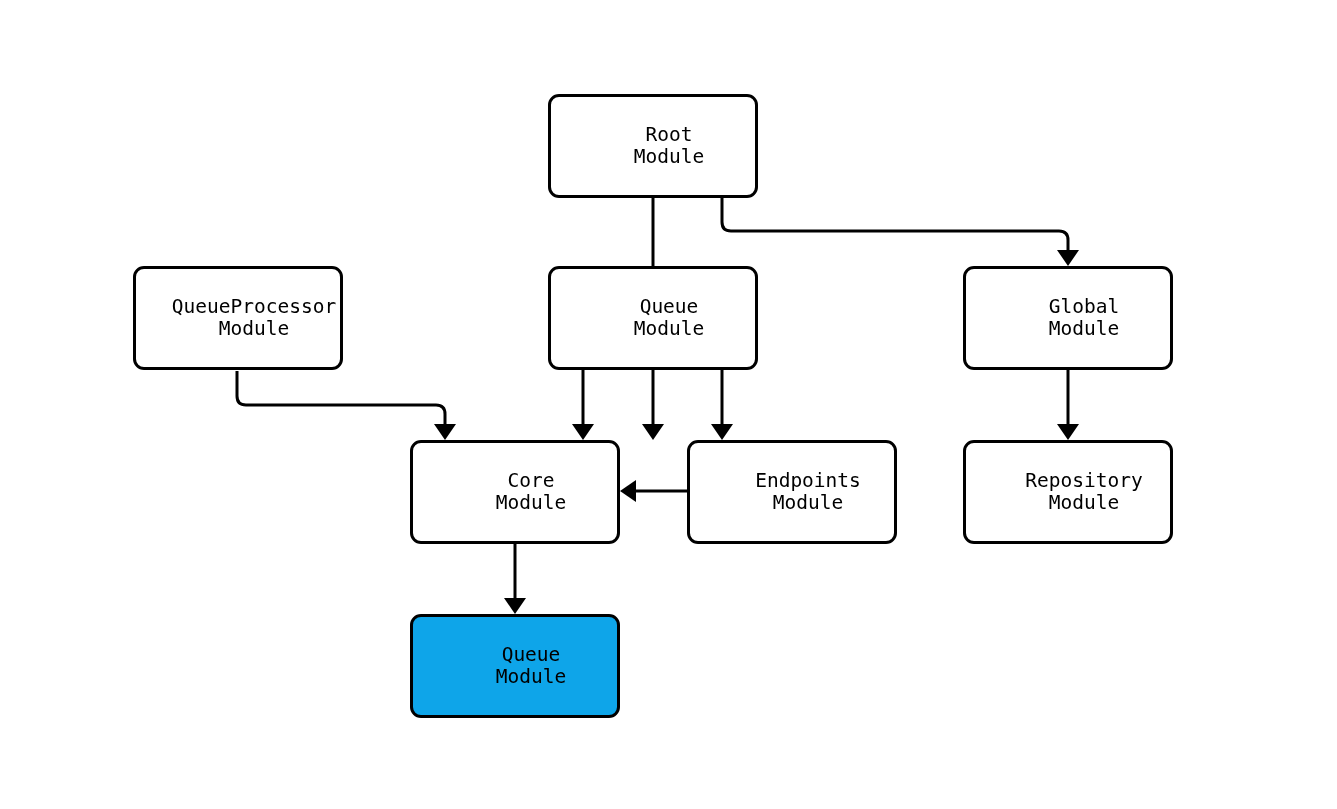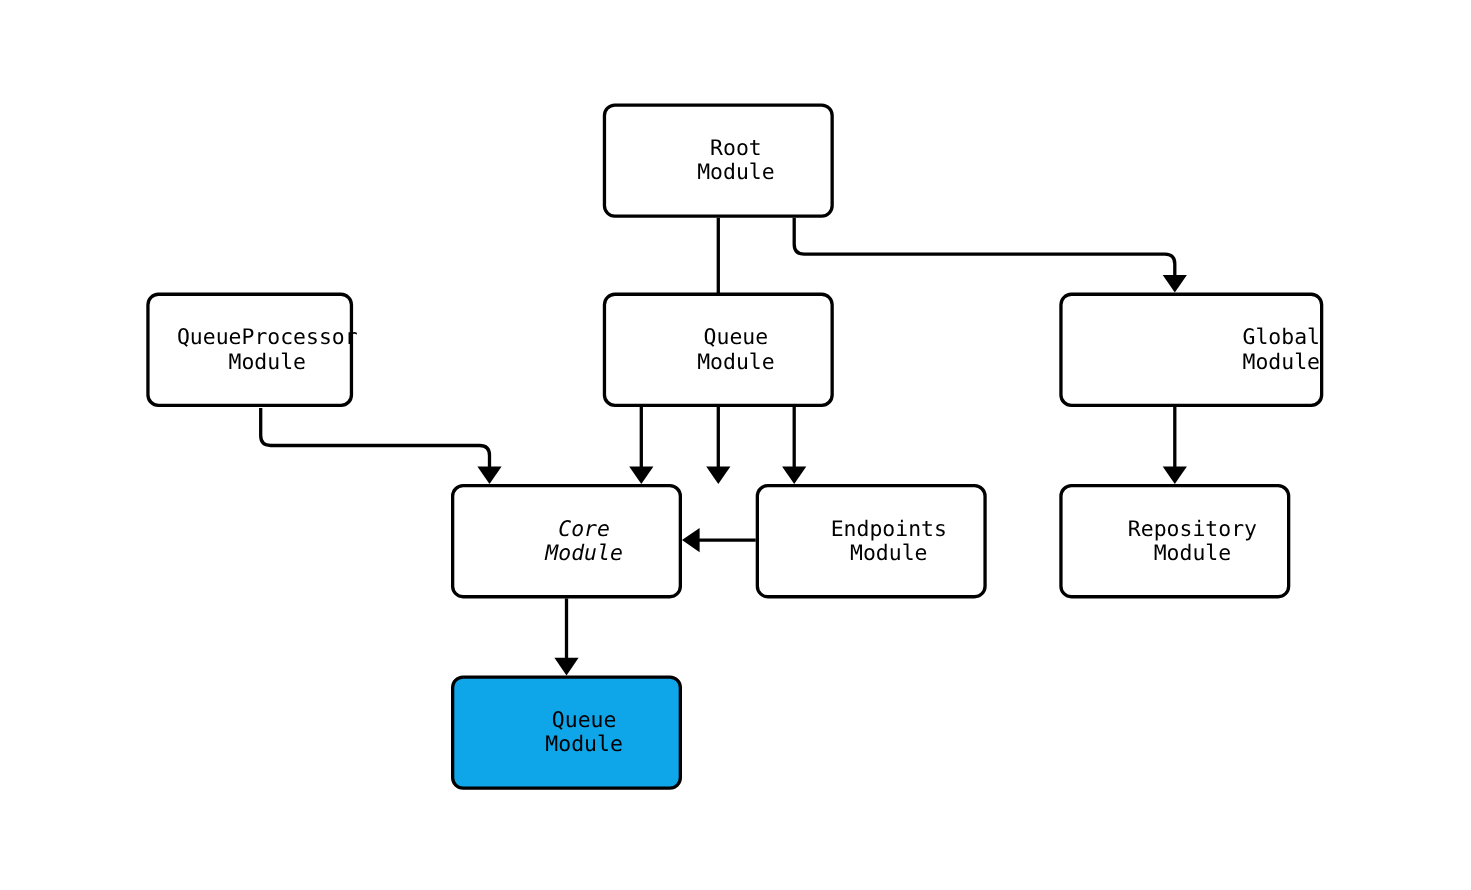--- a/index.html
+++ b/index.html
@@ -70,33 +70,33 @@
         <polygon points="504,598 526,598 515,614" fill="#000000"></polygon>
         <polygon points="1057,424 1079,424 1068,440" fill="#000000"></polygon>
       </g>
   </svg>
 
   <div id="nodes-layer">
       <div class="node" style="left: 548px; top: 94px; width: 210px; height: 104px; border-color: rgb(0, 0, 0); background: rgb(255, 255, 255);">
         <div class="node-line">Root</div>
         <div class="node-line">Module</div>
       </div>
-      <div class="node" style="left: 133px; top: 266px; width: 188px; height: 104px; border-color: rgb(0, 0, 0); background: rgb(255, 255, 255);">
+      <div class="node" style="left: 133px; top: 266px; width: 210px; height: 104px; border-color: rgb(0, 0, 0); background: rgb(255, 255, 255);">
         <div class="node-line">QueueProcessor</div>
         <div class="node-line">Module</div>
       </div>
       <div class="node" style="left: 548px; top: 266px; width: 210px; height: 104px; border-color: rgb(0, 0, 0); background: rgb(255, 255, 255);">
         <div class="node-line">Queue</div>
         <div class="node-line">Module</div>
       </div>
-      <div class="node" style="left: 963px; top: 266px; width: 240px; height: 104px; border-color: rgb(0, 0, 0); background: rgb(255, 255, 255); align-items: flex-end;">
+      <div class="node" style="left: 963px; top: 266px; width: 210px; height: 104px; border-color: rgb(0, 0, 0); background: rgb(255, 255, 255);">
         <div class="node-line">Global</div>
         <div class="node-line">Module</div>
       </div>
-      <div class="node" style="left: 410px; top: 440px; width: 210px; height: 104px; border-color: rgb(0, 0, 0); background: rgb(255, 255, 255); font-style: italic;">
+      <div class="node" style="left: 410px; top: 440px; width: 210px; height: 104px; border-color: rgb(0, 0, 0); background: rgb(255, 255, 255);">
         <div class="node-line">Core</div>
         <div class="node-line">Module</div>
       </div>
       <div class="node" style="left: 687px; top: 440px; width: 210px; height: 104px; border-color: rgb(0, 0, 0); background: rgb(255, 255, 255);">
         <div class="node-line">Endpoints</div>
         <div class="node-line">Module</div>
       </div>
       <div class="node" style="left: 963px; top: 440px; width: 210px; height: 104px; border-color: rgb(0, 0, 0); background: rgb(255, 255, 255);">
         <div class="node-line">Repository</div>
         <div class="node-line">Module</div>

